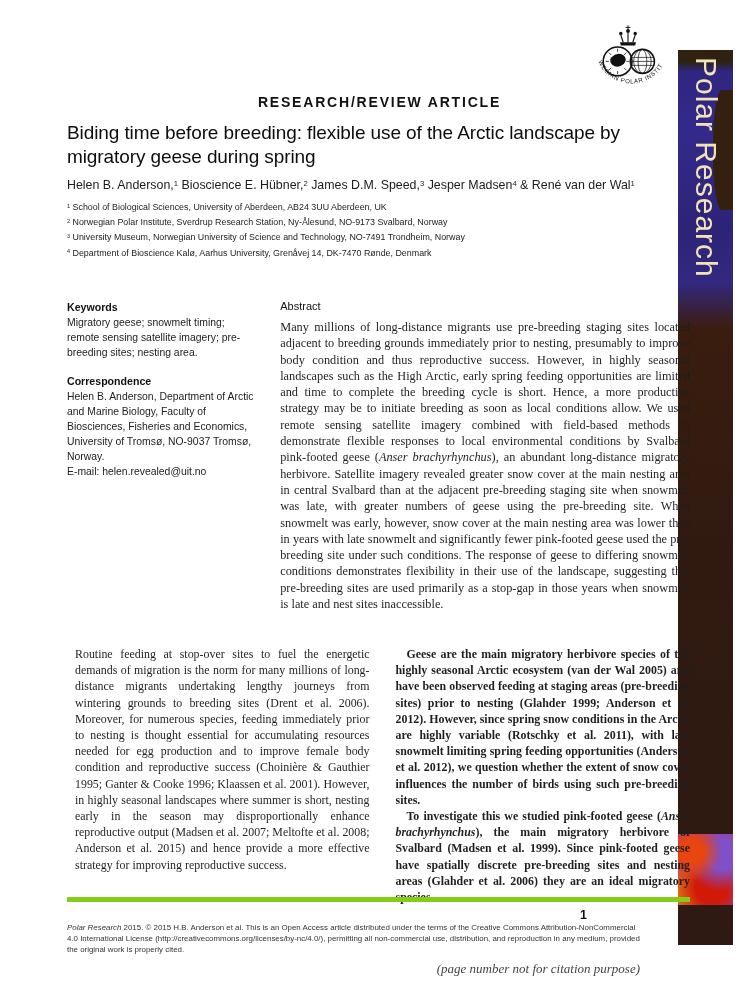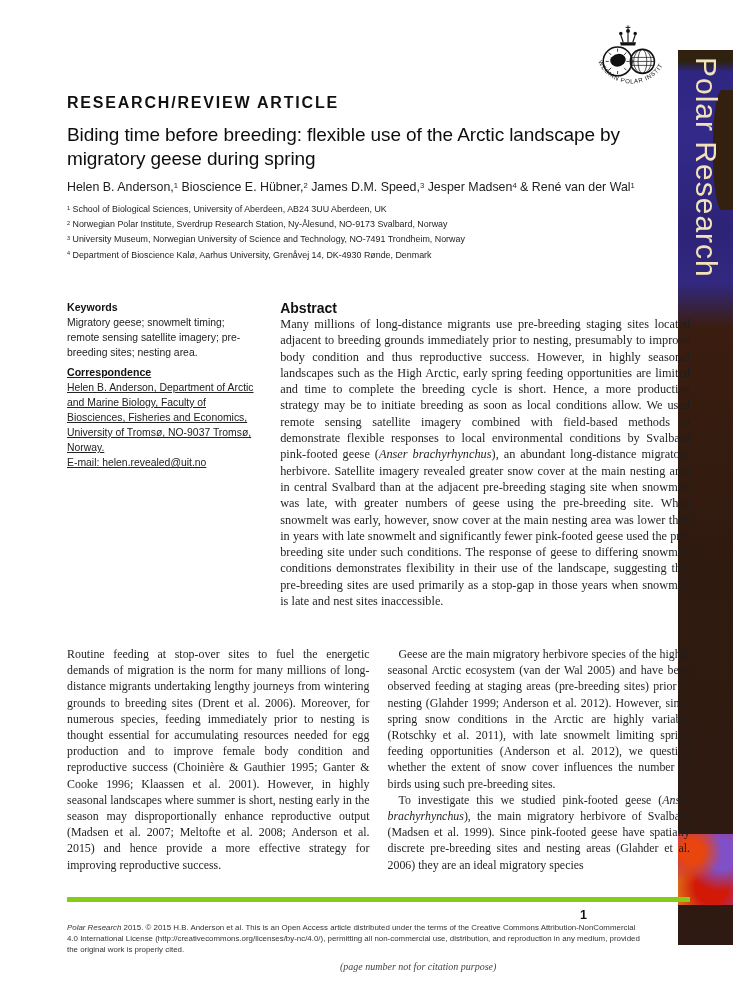--- a/index.html
+++ b/index.html
@@ -36,62 +36,62 @@
       radial-gradient(circle at 60% 75%, #d21807 0 25%, rgba(210,24,7,0) 60%),
       radial-gradient(circle at 15% 80%, #e07b1a 0 15%, rgba(224,123,26,0) 40%),
       #a03a8c;
   }
 
   
   .logo { position:absolute; left:588px; top:22px; width:80px; height:74px; }
 
   
   .header { position:absolute; left:67px; top:94px; width:625px; }
-  .kicker { font-size:16px; font-weight:bold; letter-spacing:1.8px; color:#111; }
+  .kicker { font-size:14px; font-weight:bold; letter-spacing:1.8px; color:#111;text-align:center; }
   .title  { font-size:19px; font-weight:normal; line-height:24px; margin-top:11px;
             letter-spacing:-0.1px; color:#0d0d0d; width:625px; }
   .authors { margin-top:9px; font-size:12.4px; color:#1c1c1c; }
   sup.s { font-size:0.62em; vertical-align:baseline; position:relative; top:-0.45em; }
   .affils { margin-top:8px; font-size:8.9px; line-height:14.2px; color:#222; }
 
   
   .info { position:absolute; left:67px; top:300px; width:623px; display:flex;gap:12px; }
   .meta-col { width:193px; margin-right:12px; font-size:10.4px; line-height:15px; color:#222; }
   .meta-h { font-weight:bold; font-size:10.6px; color:#111; }
-  .meta-block + .meta-block { margin-top:5px;text-decoration:underline; }
+  .meta-block + .meta-block { margin-top:14px; }
   .abstract-col { width:418px; }
-  .abstract-h { font-weight:bold; font-size:14px; color:#111; }
+  .abstract-h { font-weight:normal; font-size:11px; margin-bottom:7px; color:#111; }
   .abstract-text {
     font-family:"Liberation Serif", serif; font-size:12.3px; line-height:16.3px;
     text-align:justify; color:#1f1f1f;
   }
   .it { font-style:italic; }
 
   
   .bodycols {
     position:absolute; left:67px; top:646px; width:623px;
     display:flex; gap:18px;
     font-family:"Liberation Serif", serif; font-size:11.9px; line-height:16.2px;
     text-align:justify; color:#1f1f1f;
   }
-  .col { flex:1; }
-  .indent { text-indent:11px; }
+  .col { flex:1;margin-left:8px; }
+  .indent { text-indent:11px;font-weight:bold; }
 
   
   .footer {
     position:absolute; left:67px; top:897px; width:623px;
     border-top:5px solid #84cc16; padding-top:20px;
   }
   .footer-text { width:577px; font-size:7.9px; line-height:11.2px; color:#333; }
   .footer-cite { width:577px; text-align:right; font-size:7.9px; line-height:11.2px;
                  color:#333; margin-top:-11.2px; }
   .pageno { position:absolute; left:580px; top:908px; font-size:12.5px; font-weight:600; color:#111; }
   .footnote {
-    position:absolute; top:961px; left:340px; width:300px; 
-    font-family:"Liberation Serif", serif; font-style:italic; font-size:10px; color:#444;
+    position:absolute; top:961px; left:340px; width:300px; text-align:right;
+    font-family:"Liberation Serif", serif; font-style:italic; font-size:13px; color:#444;
   }
 </style>
 </head>
 <body>
 
 <div class="page">
 
   <svg class="logo" viewBox="0 0 100 92" xmlns="http://www.w3.org/2000/svg">
     <g stroke="#111" fill="none" stroke-width="1.4">
 
@@ -126,21 +126,21 @@
   </div>
 
   <div class="header">
     <div class="kicker">RESEARCH/REVIEW ARTICLE</div>
     <h1 class="title">Biding time before breeding: flexible use of the Arctic landscape by migratory geese during spring</h1>
     <div class="authors"><span>Helen B. Anderson,</span><sup class="s">1</sup><span> Bioscience E. Hübner,</span><sup class="s">2</sup><span> James D.M. Speed,</span><sup class="s">3</sup><span> Jesper Madsen</span><sup class="s">4</sup><span> &amp; René van der Wal</span><sup class="s">1</sup></div>
     <div class="affils">
       <div><sup class="s">1</sup><span> School of Biological Sciences, University of Aberdeen, AB24 3UU Aberdeen, UK</span></div>
       <div><sup class="s">2</sup><span> Norwegian Polar Institute, Sverdrup Research Station, Ny-Ålesund, NO-9173 Svalbard, Norway</span></div>
       <div><sup class="s">3</sup><span> University Museum, Norwegian University of Science and Technology, NO-7491 Trondheim, Norway</span></div>
-      <div><sup class="s">4</sup><span> Department of Bioscience Kalø, Aarhus University, Grenåvej 14, DK-4930 Rønde, Denmark</span></div>
+      <div><sup class="s">4</sup><span> Department of Bioscience Kalø, Aarhus University, Grenåvej 14, DK-7470 Rønde, Denmark</span></div>
     </div>
   </div>
 
   <div class="info">
     <div class="meta-col">
       <div class="meta-block">
         <div class="meta-h">Keywords</div>
         <div>Migratory geese; snowmelt timing; remote sensing satellite imagery; pre-breeding sites; nesting area.</div>
       </div>
       <div class="meta-block">

